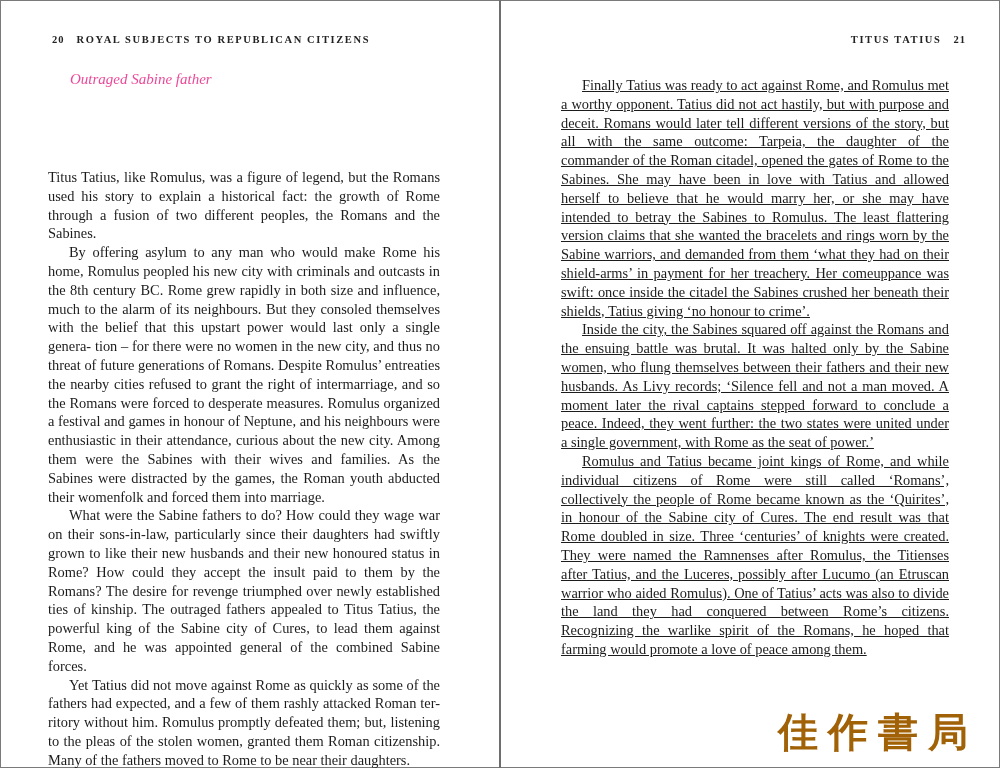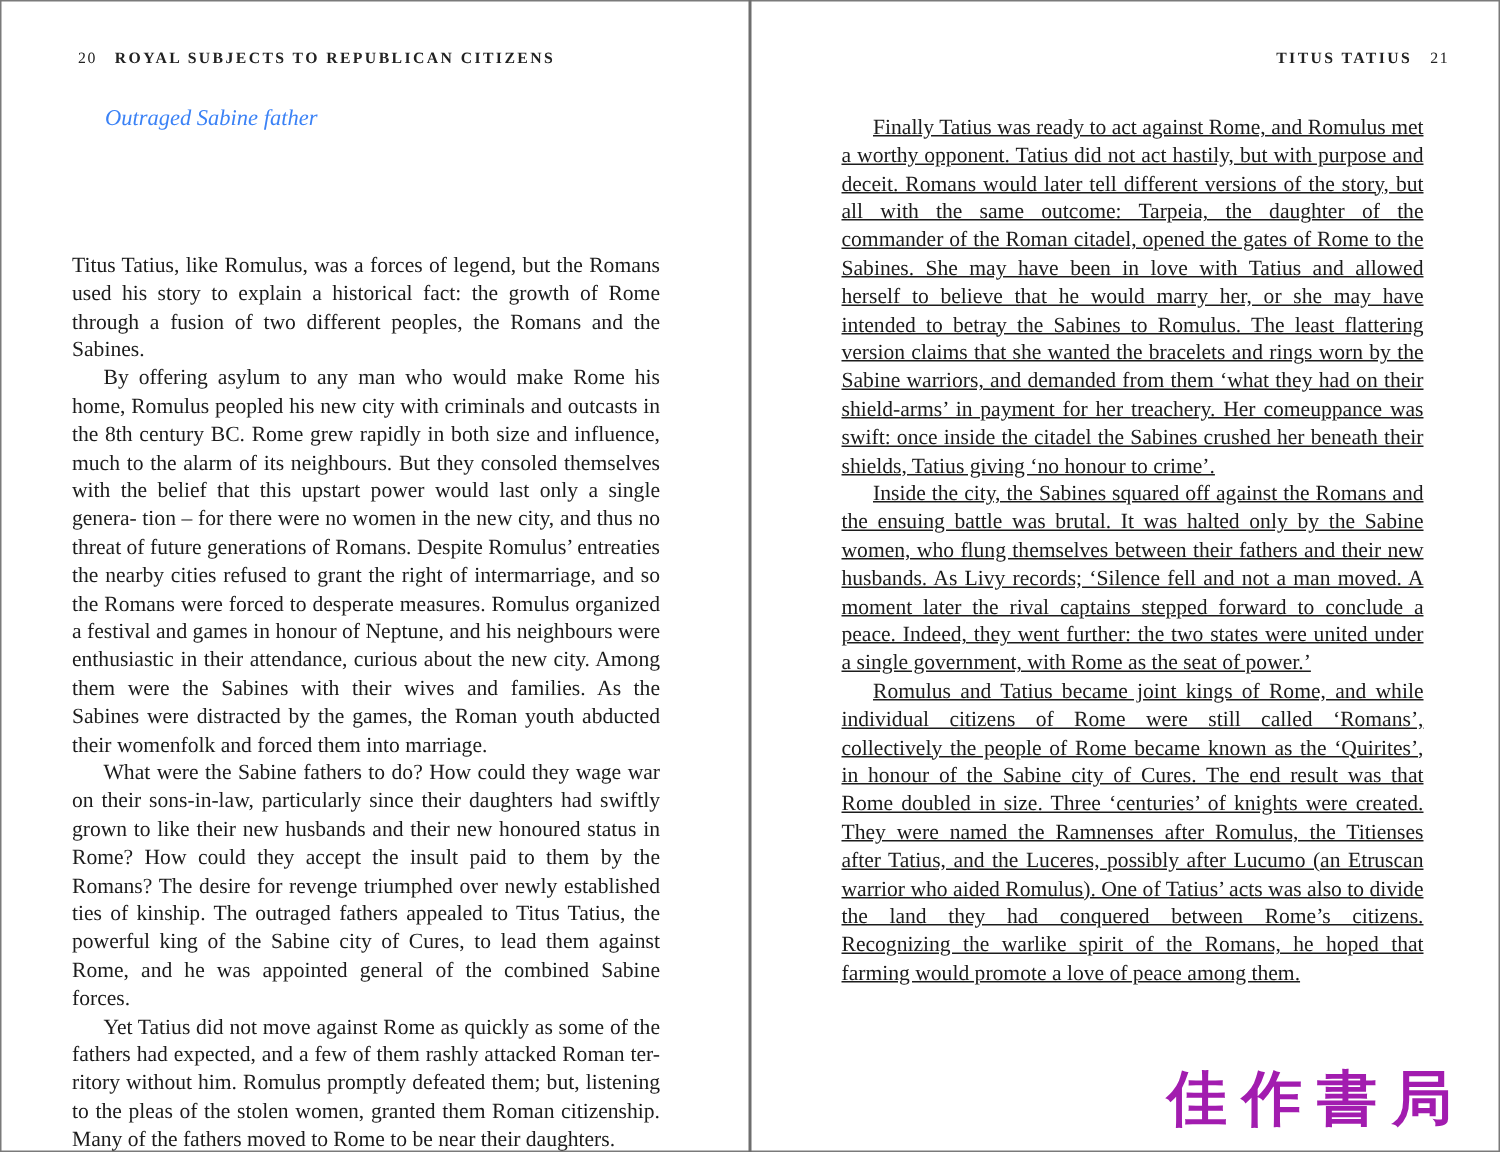--- a/index.html
+++ b/index.html
@@ -21,65 +21,65 @@
   .page.left { left: 0; width: 499px; }
   .page.right { left: 501px; width: 499px; padding-left: 16px; }
 
   .running-head {
     position: absolute; top: 34px;
     font-size: 10.5px; font-weight: bold; letter-spacing: 1.6px;
     text-transform: uppercase; color: #222;
   }
   .left .running-head { left: 52px; }
   .right .running-head { right: 50px; }
-  .folio { font-weight: normal; letter-spacing: 1px; margin-top: 42px; }
+  .folio { font-weight: bold; letter-spacing: 1px; margin-top: 42px; }
   .left .folio { margin-right: 12px; }
   .right .folio { margin-left: 12px; }
 
   .chapter-head { position: absolute; left: 70px; top: 70px; }
   .chapter-title {
     font-family: "DejaVu Sans", "Liberation Sans", sans-serif;
     font-size: 21px; color: #555; letter-spacing: 0.3px; font-weight: normal;
   }
   .chapter-title .sep { margin: 0 7px; }
   .chapter-subtitle {
-    font-style: italic; font-size: 15px; color: #3b82f6; margin-top: 1px;
+    font-style: italic; font-size: 15px; color: #ec4899; margin-top: 1px;
   }
 
   .body-text {
     position: absolute;
     font-size: 14.4px; line-height: 18.8px; text-align: justify;
   }
   .left .body-text { left: 48px; top: 168px; width: 392px; }
   .right .body-text { left: 60px; top: 76px; width: 388px; text-decoration: underline; }
   .body-text p { margin: 0; text-indent: 21px; }
   .body-text p.first { text-indent: 0; }
 
   .watermark {
     position: absolute; right: 22px; bottom: 8px;
     font-family: "DejaVu Sans", sans-serif; font-weight: bold;
-    font-size: 40px; letter-spacing: 10px; color: #a21caf;
+    font-size: 40px; letter-spacing: 10px; color: #a16207;
   }
 </style>
 </head>
 <body>
 
 <div class="frame"></div>
 
 <div class="page left">
   <div class="running-head">
     <span class="folio">20</span><span>Royal Subjects to Republican Citizens</span>
   </div>
 
   <div class="chapter-head">
     <div class="chapter-subtitle">Outraged Sabine father</div>
   </div>
 
   <div class="body-text">
-    <p class="first">Titus Tatius, like Romulus, was a forces of legend, but the Romans used his story to explain a historical fact: the growth of Rome through a fusion of two different peoples, the Romans and the Sabines.</p>
+    <p class="first">Titus Tatius, like Romulus, was a figure of legend, but the Romans used his story to explain a historical fact: the growth of Rome through a fusion of two different peoples, the Romans and the Sabines.</p>
     <p>By offering asylum to any man who would make Rome his home, Romulus peopled his new city with criminals and outcasts in the 8th century BC. Rome grew rapidly in both size and influence, much to the alarm of its neighbours. But they consoled themselves with the belief that this upstart power would last only a single genera- tion – for there were no women in the new city, and thus no threat of future generations of Romans. Despite Romulus’ entreaties the nearby cities refused to grant the right of intermarriage, and so the Romans were forced to desperate measures. Romulus organized a festival and games in honour of Neptune, and his neighbours were enthusiastic in their attendance, curious about the new city. Among them were the Sabines with their wives and families. As the Sabines were distracted by the games, the Roman youth abducted their womenfolk and forced them into marriage.</p>
     <p>What were the Sabine fathers to do? How could they wage war on their sons-in-law, particularly since their daughters had swiftly grown to like their new husbands and their new honoured status in Rome? How could they accept the insult paid to them by the Romans? The desire for revenge triumphed over newly established ties of kinship. The outraged fathers appealed to Titus Tatius, the powerful king of the Sabine city of Cures, to lead them against Rome, and he was appointed general of the combined Sabine forces.</p>
     <p>Yet Tatius did not move against Rome as quickly as some of the fathers had expected, and a few of them rashly attacked Roman ter- ritory without him. Romulus promptly defeated them; but, listening to the pleas of the stolen women, granted them Roman citizenship. Many of the fathers moved to Rome to be near their daughters.</p>
   </div>
 </div>
 
 <div class="gutter"></div>
 
 <div class="page right">
   <div class="running-head">

